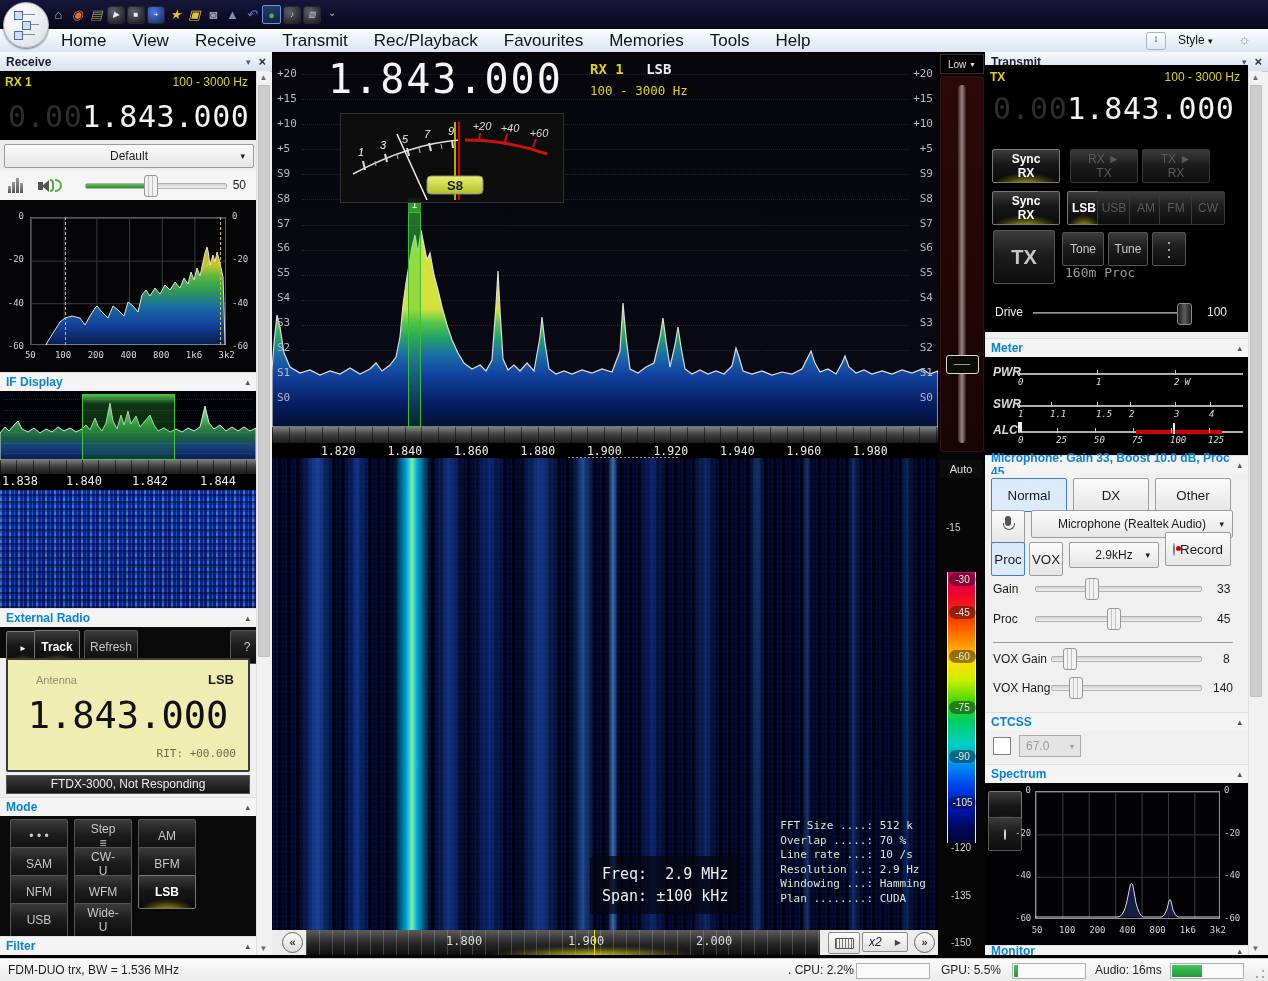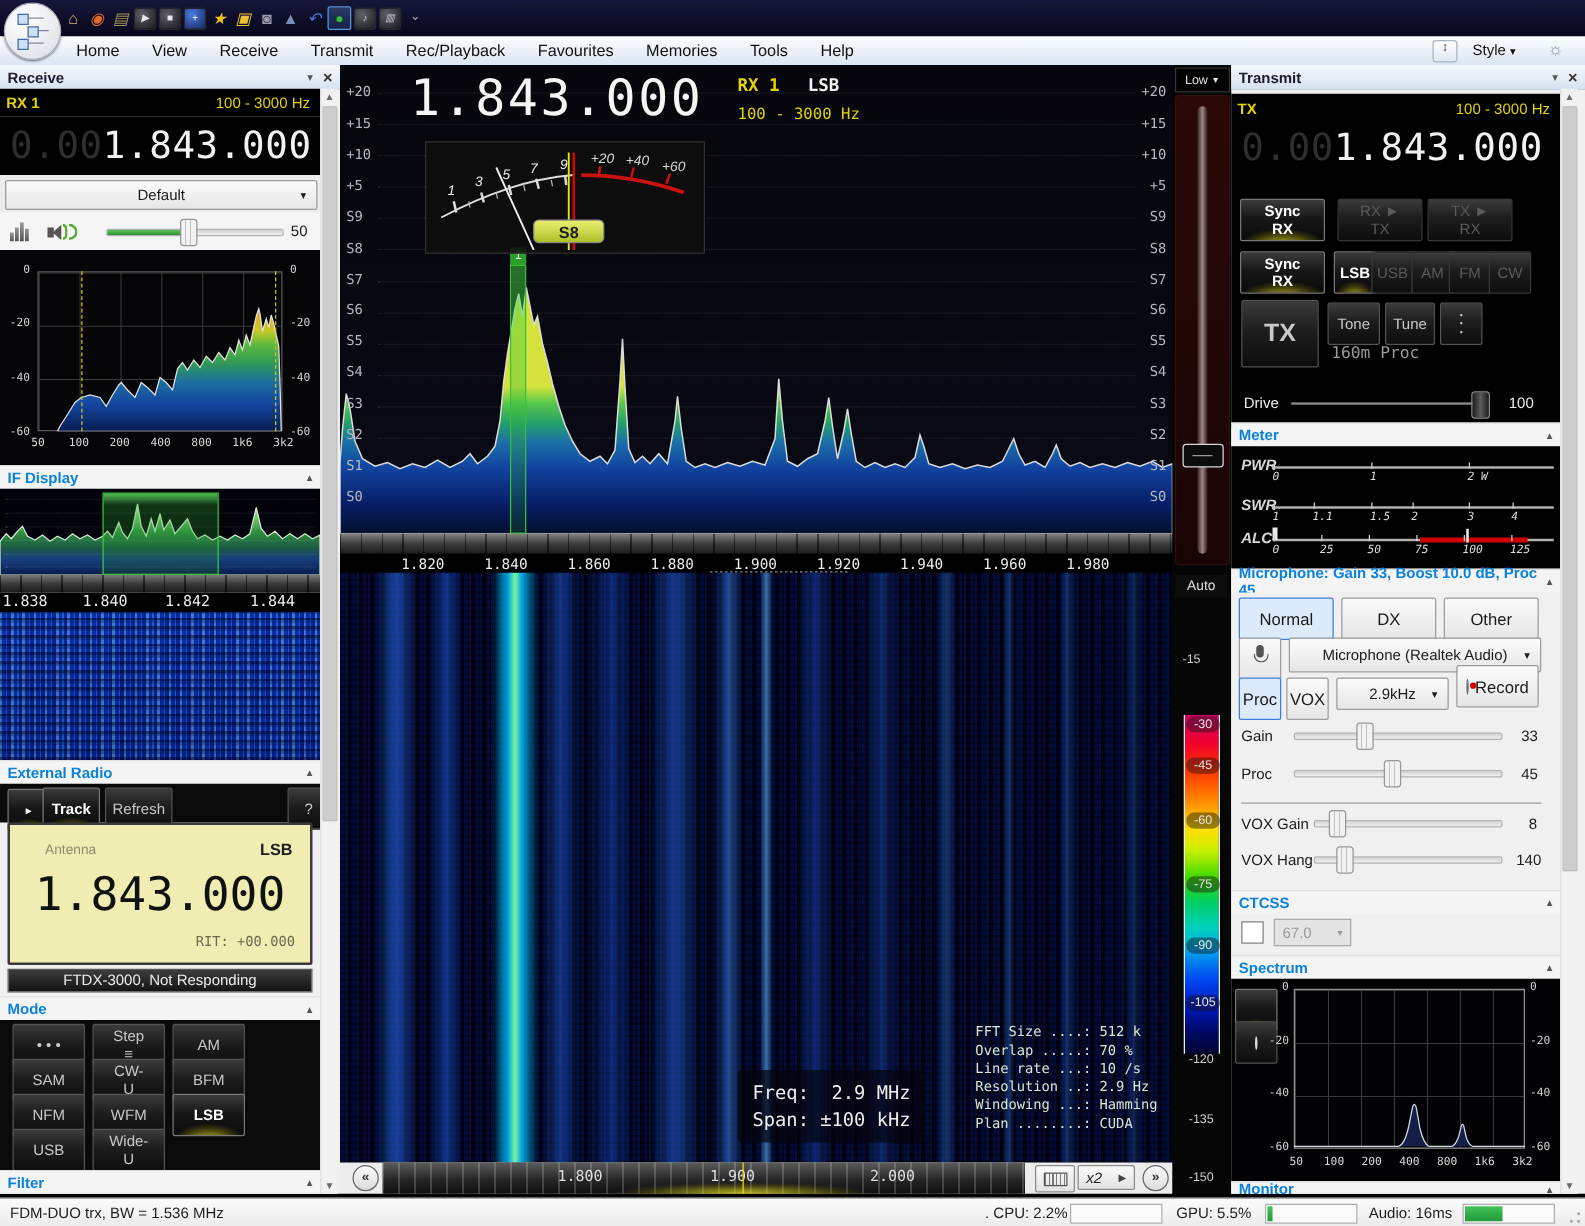--- a/index.html
+++ b/index.html
@@ -10,21 +10,21 @@
 .flex{display:flex;align-items:center}
 
 .qbar{left:0;top:0;width:1268px;height:29px;background:linear-gradient(#16163a,#07071c)}
 .qicon{width:17px;height:17px;margin-right:2px;display:flex;align-items:center;justify-content:center;
   font-size:13px;border-radius:3px;cursor:default}
 .qicon.circ{background:radial-gradient(circle at 35% 30%,#606068,#17171c);border:1px solid #26262c;font-size:8px;width:16px;height:16px}
 .qicon.blue{background:radial-gradient(circle at 35% 30%,#4a7ae0,#16275e)}
 .qicon.boxed{border:1px solid #5a9ade;background:linear-gradient(#2a3a62,#16224a);border-radius:2px;font-size:11px}
 .menubar{left:0;top:29px;width:1268px;height:23px;background:linear-gradient(#fcfdfe,#dbe5f3);
   border-bottom:1px solid #aebdd2;color:#111;display:flex;align-items:center}
-.menu-item{padding:0 13px;font-size:13px}
+.menu-item{padding:0 13px;font-size:17px}
 .logo{left:3px;top:2px;width:44px;height:44px;border-radius:50%;z-index:5;
   background:radial-gradient(circle at 35% 30%,#ffffff,#d8dce2);border:1px solid #aab;box-shadow:0 1px 2px rgba(0,0,0,.5)}
 .logo i{position:absolute;width:7px;height:7px;background:#cfe0f4;border:1px solid #4a6aaa}
 .logo b{position:absolute;height:1px;background:#889}
 
 .docktitle{height:19px;background:linear-gradient(#f6f9fc,#d7e2f0);border-bottom:1px solid #c2cede;
   display:flex;align-items:center;padding:0 6px;font-weight:bold;color:#1c1c2a}
 .sechead{height:19px;background:#f4f4f4;display:flex;align-items:center;padding:0 6px;
   font-weight:bold;color:#0a82dc;border-top:1px solid #e0e0e0}
 .coll{margin-left:auto;color:#555;font-size:9px;font-weight:normal}
@@ -574,21 +574,21 @@
         <span style="font-size:10px;color:#cfcfcf">-150</span>
       </div>
   </div>
 
   <div class="abs" style="left:985px;top:52px;width:283px;height:903px;background:#f0f0f0">
     <div class="docktitle">
       <span>Transmit</span>
       <span class="coll">▾</span>
       <span class="closex">×</span>
     </div>
-    <div class="abs" style="left:0;top:23px;width:263px;height:267px;background:#000">
+    <div class="abs" style="left:0;top:13px;width:263px;height:267px;background:#000">
       <span class="abs" style="left:5px;top:5px;color:#e3d400;font-weight:bold">TX</span>
       <span class="abs" style="right:8px;top:5px;color:#e3d400">100 - 3000 Hz</span>
       <div class="abs mono" style="left:8px;top:26px;font-size:30px;letter-spacing:.5px">
         <span style="color:#2e2e2e">0.00</span><span style="color:#f2f2f2">1.843.000</span>
       </div>
       <button class="dbtn active" style="left:7px;top:84px;width:68px;height:25px">Sync RX</button>
       <button class="dbtn dim" style="left:85px;top:84px;width:68px;height:25px">RX ► TX</button>
       <button class="dbtn dim" style="left:157px;top:84px;width:68px;height:25px">TX ► RX</button>
       <button class="dbtn active" style="left:7px;top:126px;width:68px;height:25px">Sync RX</button>
       <div class="abs txmodes" style="left:0;top:126px;width:263px;height:25px">

